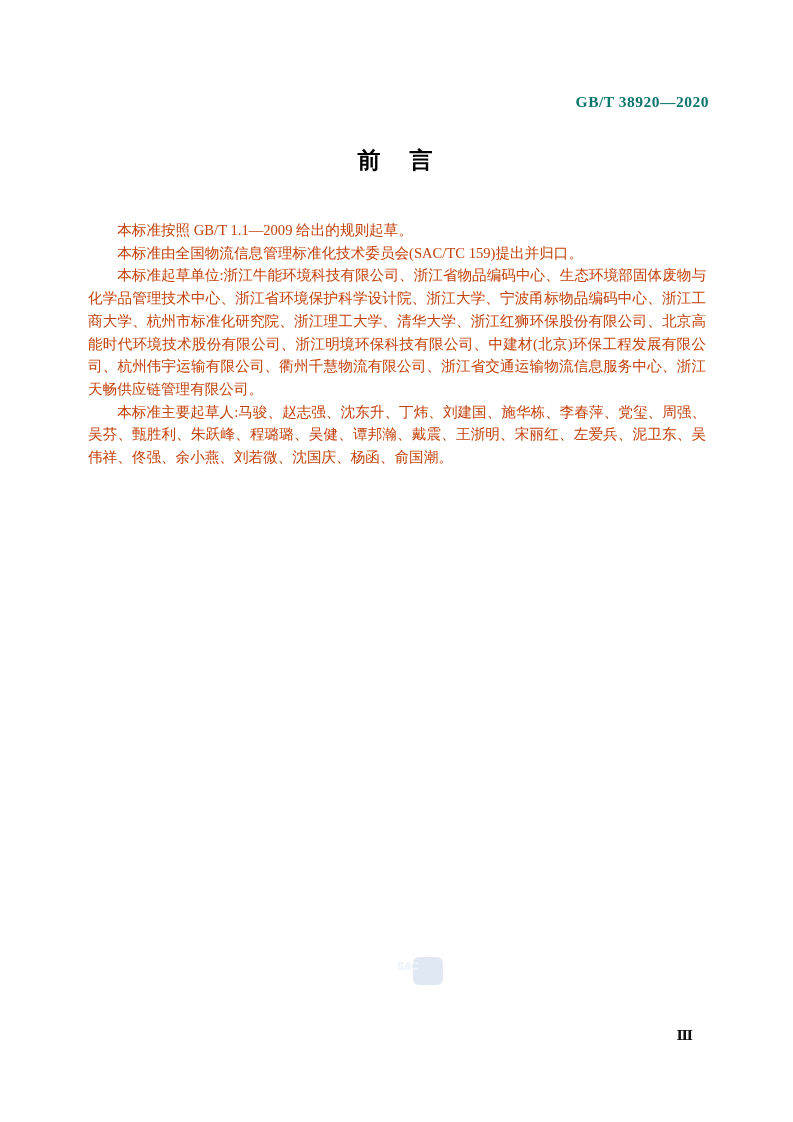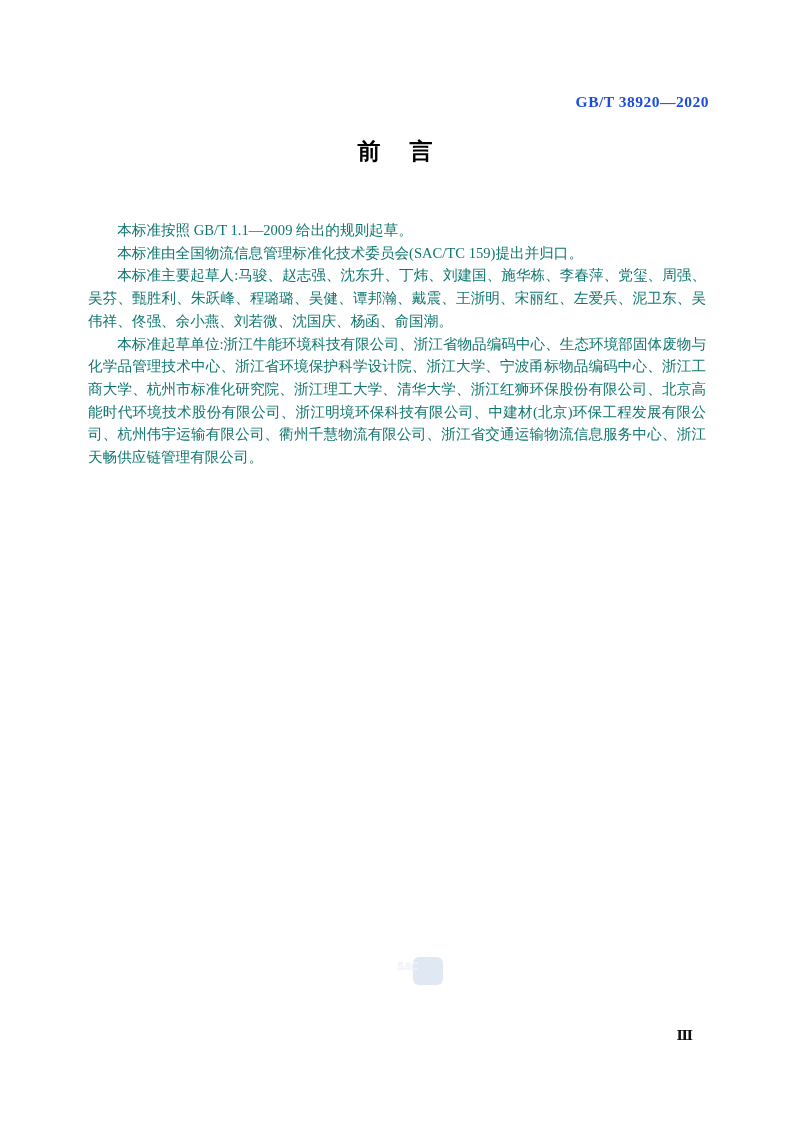--- a/index.html
+++ b/index.html
@@ -17,44 +17,44 @@
     color: #1c1c1c;
   }
   .header-code {
     position: absolute;
     top: 93px;
     right: 84px;
     font-family: "Liberation Serif", "DejaVu Serif", serif;
     font-weight: bold;
     font-size: 15.5px;
     letter-spacing: 0.5px;
-    color: #1d4ed8;
+    color: #0f766e;
   }
   .page-title {
     position: absolute;
-    top: 136px;
+    top: 145px;
     left: 0;
     width: 100%;
     margin: 0;
     text-align: center;
     font-family: Liberation Sans, sans-serif;
     font-weight: bold;
     font-size: 23px;
     letter-spacing: 3px;
     color: #000000;
   }
   .body-text {
     position: absolute;
     top: 219px;
     left: 88px;
     width: 618px;
     font-size: 14.6px;
     line-height: 22.7px;
     text-align: justify;
-    color: #0f766e;
+    color: #c2410c;
   }
   .body-text p {
     margin: 0;
     padding: 0;
     text-indent: 2em;
   }
   .watermark {
     position: absolute;
     left: 397px;
     top: 955px;
@@ -99,22 +99,22 @@
 
 <div class="page">
 
   <div class="header-code">GB/T 38920—2020</div>
 
   <h1 class="page-title">前　言</h1>
 
   <div class="body-text">
     <p>本标准按照 GB/T 1.1—2009 给出的规则起草。</p>
     <p>本标准由全国物流信息管理标准化技术委员会(SAC/TC 159)提出并归口。</p>
+    <p>本标准起草单位:浙江牛能环境科技有限公司、浙江省物品编码中心、生态环境部固体废物与化学品管理技术中心、浙江省环境保护科学设计院、浙江大学、宁波甬标物品编码中心、浙江工商大学、杭州市标准化研究院、浙江理工大学、清华大学、浙江红狮环保股份有限公司、北京高能时代环境技术股份有限公司、浙江明境环保科技有限公司、中建材(北京)环保工程发展有限公司、杭州伟宇运输有限公司、衢州千慧物流有限公司、浙江省交通运输物流信息服务中心、浙江天畅供应链管理有限公司。</p>
     <p>本标准主要起草人:马骏、赵志强、沈东升、丁炜、刘建国、施华栋、李春萍、党玺、周强、吴芬、甄胜利、朱跃峰、程璐璐、吴健、谭邦瀚、戴震、王浙明、宋丽红、左爱兵、泥卫东、吴伟祥、佟强、余小燕、刘若微、沈国庆、杨函、俞国潮。</p>
-    <p>本标准起草单位:浙江牛能环境科技有限公司、浙江省物品编码中心、生态环境部固体废物与化学品管理技术中心、浙江省环境保护科学设计院、浙江大学、宁波甬标物品编码中心、浙江工商大学、杭州市标准化研究院、浙江理工大学、清华大学、浙江红狮环保股份有限公司、北京高能时代环境技术股份有限公司、浙江明境环保科技有限公司、中建材(北京)环保工程发展有限公司、杭州伟宇运输有限公司、衢州千慧物流有限公司、浙江省交通运输物流信息服务中心、浙江天畅供应链管理有限公司。</p>
   </div>
 
   <div class="watermark">
     <span class="wm-badge"></span>
     <span class="wm-text">SAC</span>
   </div>
 
   <div class="page-number">Ⅲ</div>
 
 </div>

